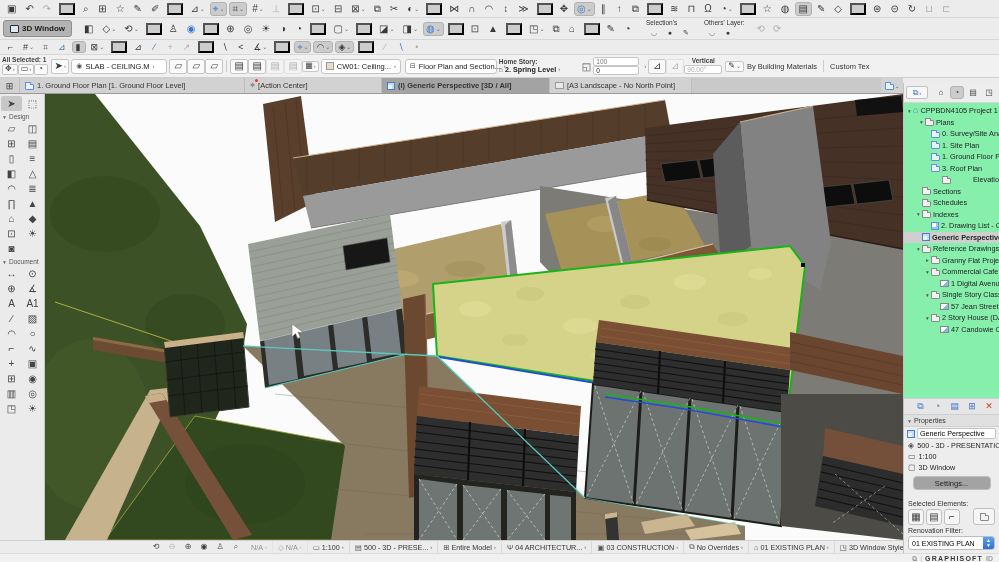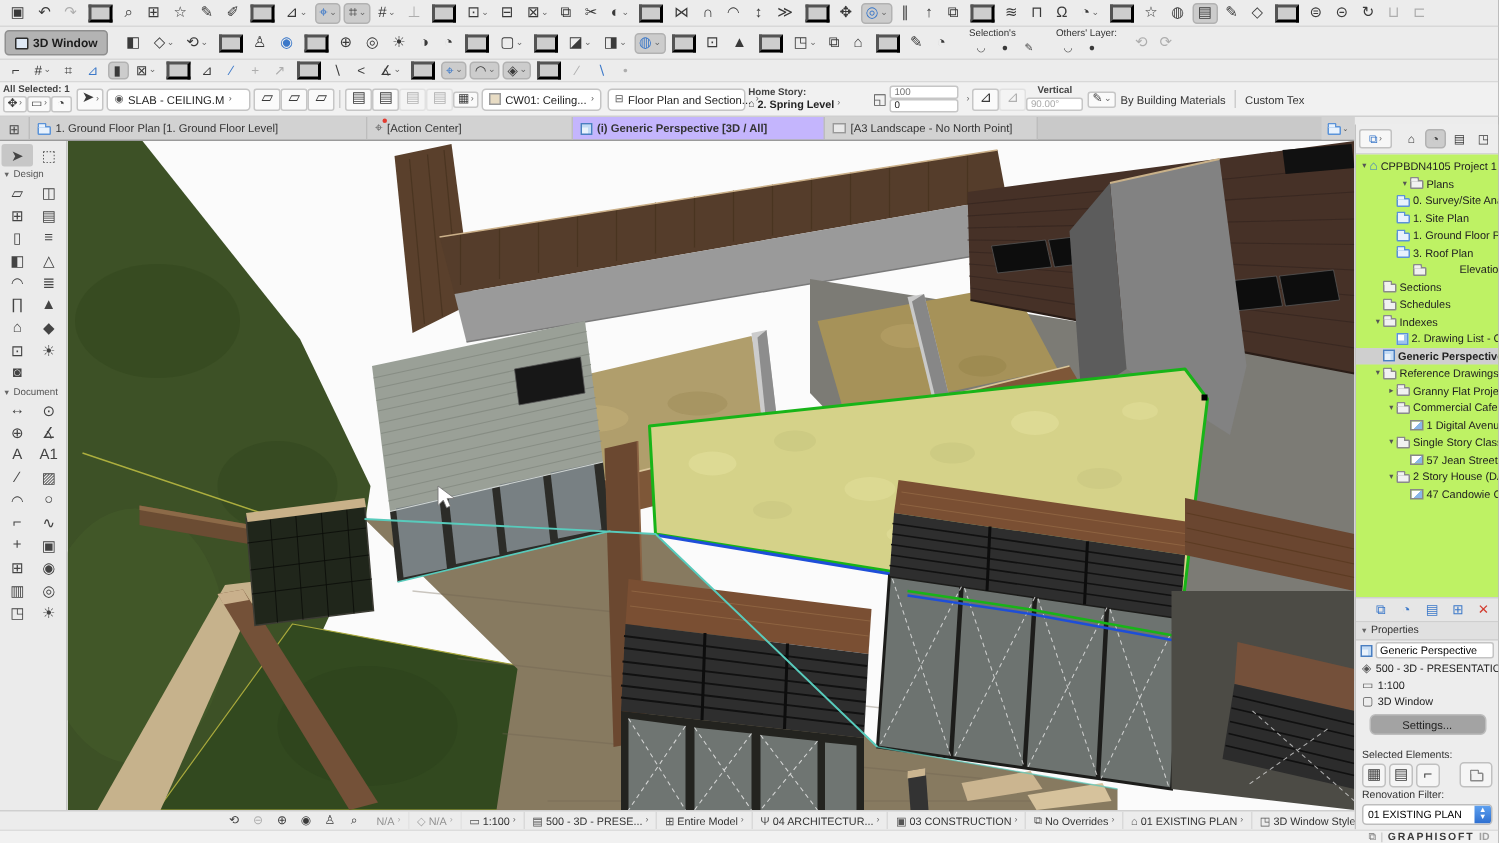--- a/index.html
+++ b/index.html
@@ -33,21 +33,21 @@
   .combo .c{font-size:6px;color:#555;}
   .swatch{width:8px;height:8px;background:#e8dcc4;border:1px solid #9a9a9a;flex:none;}
   .opt-text{font-size:7.5px;color:#333;white-space:nowrap;margin:0 3px;}
   .opt-input{width:46px;height:9px;font-size:6.5px;border:1px solid #c6c6c6;border-radius:2px;padding:0 2px;color:#222;background:#fff;}
   .opt-input.ghost{color:#aaa;}
   .geo .tbtn{height:15px;min-width:18px;font-size:10px;}
   
   #tabs{position:absolute;top:78px;left:0;width:903px;height:16px;background:#c9c9c9;display:flex;align-items:stretch;border-bottom:1px solid #9a9a9a;}
   .tabgrid{width:20px;display:flex;align-items:center;justify-content:center;font-size:9px;color:#444;background:#d2d2d2;border-right:1px solid #bdbdbd;}
   .tab{flex:none;display:flex;align-items:center;gap:3px;padding:0 5px;font-size:7.5px;color:#333;background:#d2d2d2;border-right:1px solid #bdbdbd;white-space:nowrap;overflow:hidden;text-align:center;}
-  .tab.active{background:#c4b5fd;font-weight:bold;}
+  .tab.active{background:#a3a3a3;font-weight:bold;}
   .tab-dd{width:22px;display:flex;align-items:center;justify-content:center;gap:1px;background:#d2d2d2;}
   
   .islot{position:relative;display:inline-block;flex:none;}
   .i-folder,.i-folder-blue{width:9px;height:6px;border-radius:1px;margin-top:2px;}
   .i-folder{background:#f1f1f1;border:1px solid #8a8a8a;}
   .i-folder-blue{background:#e8f2fd;border:1px solid #5b93d8;}
   .i-folder::before,.i-folder-blue::before{content:"";position:absolute;top:-3px;left:-1px;width:4px;height:2px;border-radius:1px 1px 0 0;background:inherit;border:inherit;border-bottom:none;}
   .i-page-blue{width:8px;height:8px;background:#fff;border:1px solid #5b93d8;box-shadow:inset -2px -2px 0 #9cc3ef;}
   .i-box3d{width:8px;height:8px;border:1px solid #4a7fc1;background:#eaf2fb;box-shadow:inset -2px 2px 0 #c4dcf5;}
   .i-drawing{width:9px;height:7px;border:1px solid #888;background:linear-gradient(135deg,#ffffff 55%,#8ab6e8 55%);}
@@ -65,21 +65,21 @@
   .tool.sel{background:#c7c7c7;}
   .tool-head{display:flex;align-items:center;gap:2px;font-size:6.5px;color:#555;padding:2px 1px 1px;}
   .tool-head .tri{font-size:5px;color:#666;}
   
   #viewport{position:absolute;top:94px;left:45px;width:858px;height:446px;background:#fbfbfb;overflow:hidden;}
   
   #rightpanel{position:absolute;top:83px;left:903px;width:96px;height:470px;background:#ededed;border-left:1px solid #c2c2c2;display:flex;flex-direction:column;font-size:7.5px;}
   .nav-header{height:20px;display:flex;align-items:center;padding:0 2px;gap:2px;border-bottom:1px solid #d5d5d5;}
   .nav-header .tbtn{height:13px;font-size:8px;}
   .chooser{display:inline-flex;align-items:center;border:1px solid #c2c2c2;border-radius:2px;background:#f7f7f7;height:13px;padding:0 2px;gap:1px;}
-  .tree{height:295px;overflow:hidden;background:#bef264;padding-top:2px;}
+  .tree{height:295px;overflow:hidden;background:#86efac;padding-top:2px;}
   .trow{display:flex;align-items:center;height:11.5px;white-space:nowrap;overflow:hidden;font-size:7.3px;color:#222;}
   .trow.sel{background:#cfcfcf;}
   .trow.bold .tlabel{font-weight:bold;}
   .exp{width:7px;font-size:5.5px;color:#555;flex:none;text-align:center;}
   .tlabel{margin-left:2px;}
   .nav-actions{height:17px;display:flex;align-items:center;justify-content:flex-end;gap:3px;padding:0 3px;border-top:1px solid #cfcfcf;border-bottom:1px solid #cfcfcf;background:#e6e6e6;}
   .nav-actions .tbtn{height:13px;font-size:9px;color:#3b78c9;margin:0;}
   .nav-actions .tbtn.red{color:#d23b2f;}
   .props-head{height:12px;display:flex;align-items:center;gap:2px;font-size:7px;color:#333;background:#e0e0e0;padding:0 3px;border-bottom:1px solid #d0d0d0;}
   .prow{display:flex;align-items:center;gap:2px;padding:1px 3px;height:13px;}
@@ -979,21 +979,21 @@
           </button>
         </span>
     </div>
     <div class="tree">
 
     <div class="trow" style="padding-left: 2px;">
           <span class="exp">▾</span>
           <span class="islot i-home"></span>
           <span class="tlabel">CPPBDN4105 Project 1</span>
         </div>
-        <div class="trow" style="padding-left: 29px;">
+        <div class="trow" style="padding-left: 14px;">
           <span class="exp">▾</span>
           <span class="islot i-folder"></span>
           <span class="tlabel">Plans</span>
         </div>
         <div class="trow" style="padding-left: 20px;">
           <span class="exp"></span>
           <span class="islot i-folder-blue"></span>
           <span class="tlabel">0. Survey/Site Analysi</span>
         </div>
         <div class="trow" style="padding-left: 20px;">

